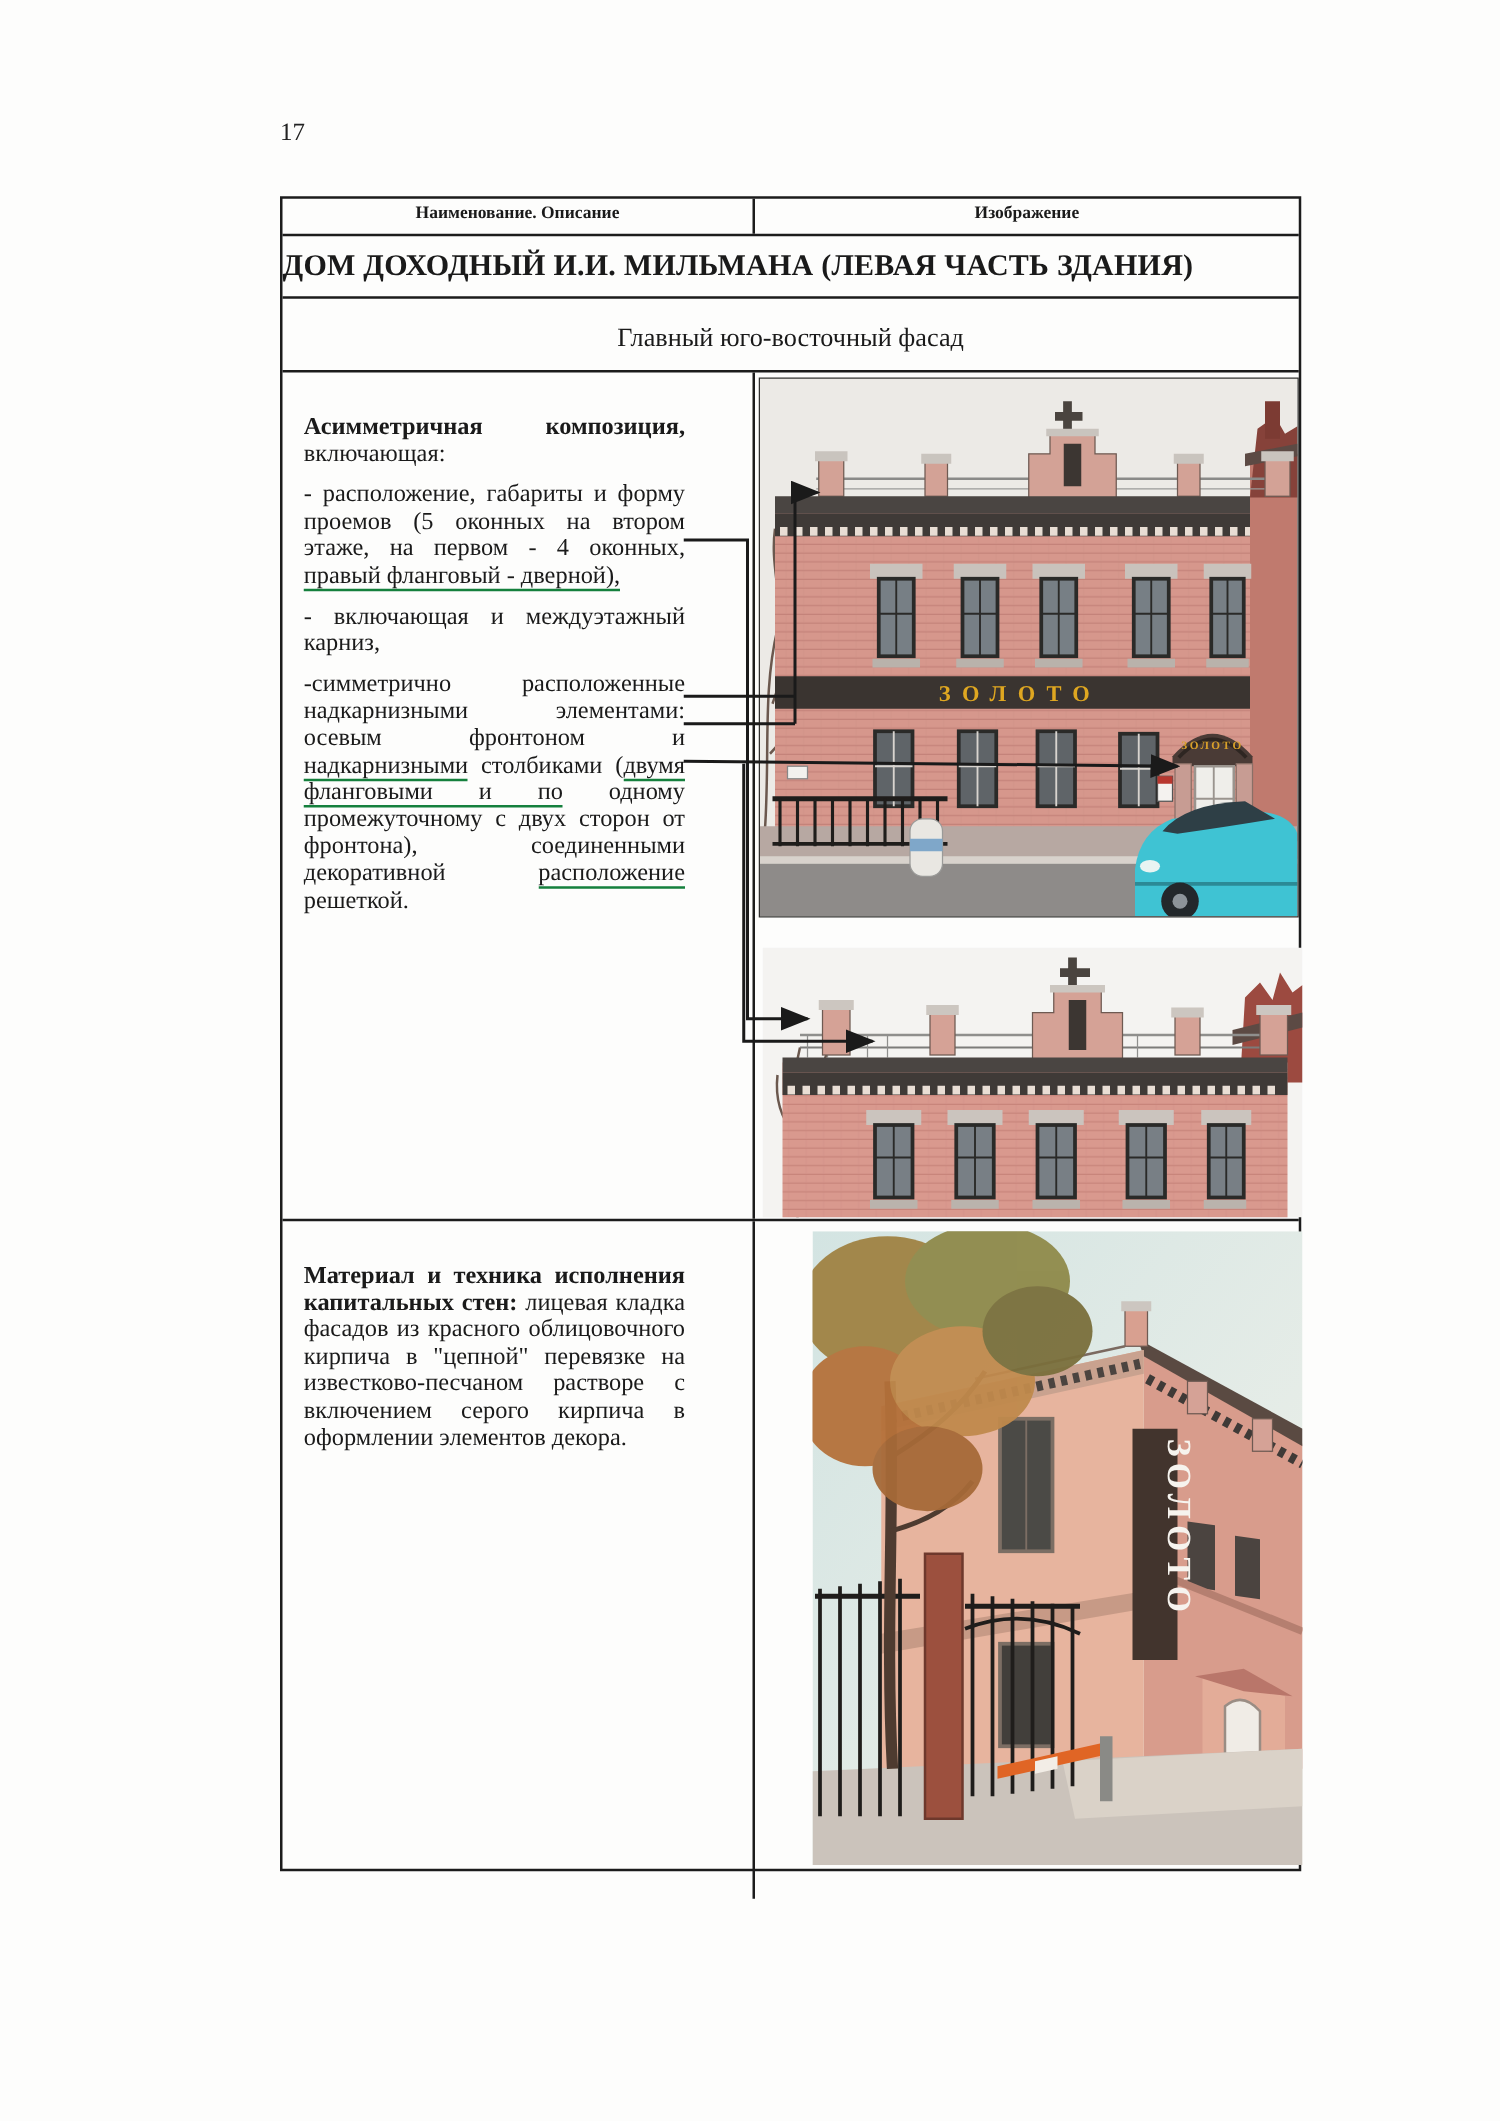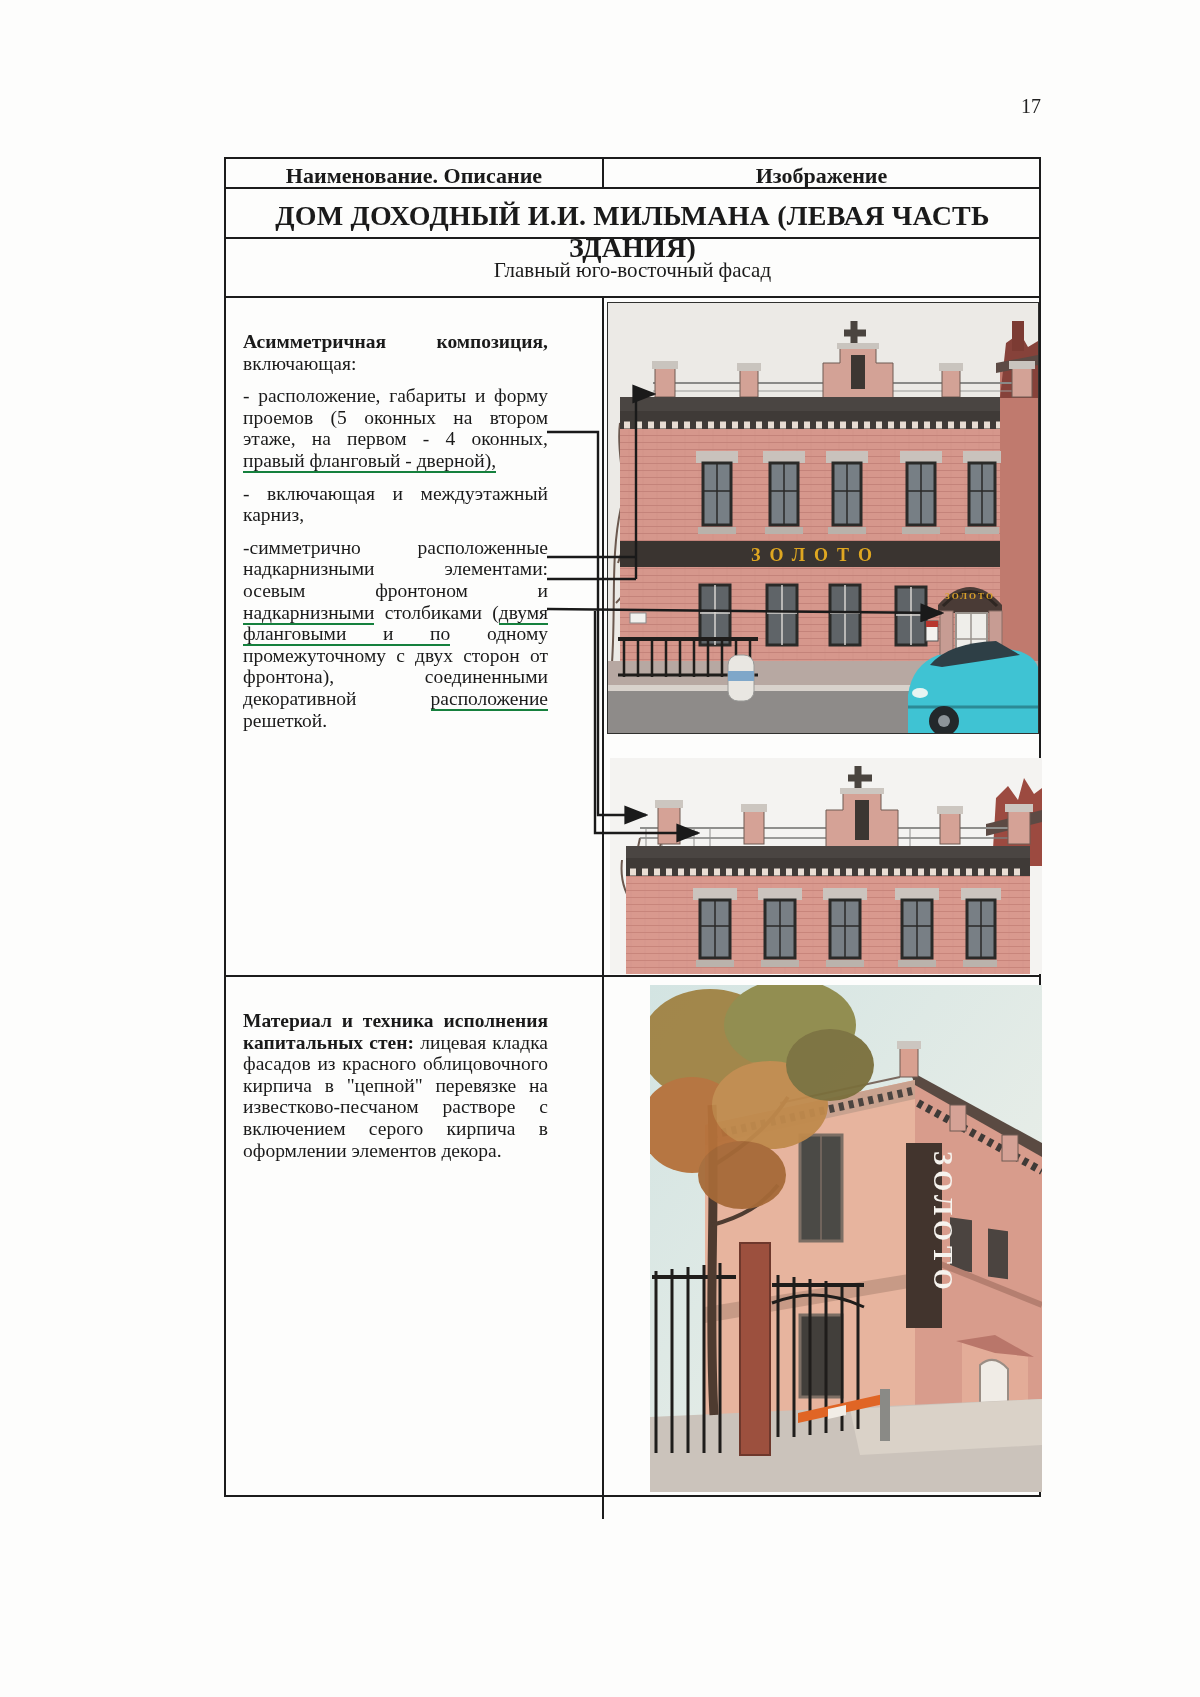--- a/index.html
+++ b/index.html
@@ -4,37 +4,37 @@
 <style>
   html,body{margin:0;padding:0;}
   body{background:#ffffff;}
   .sheet{
     position:relative; width:1200px; height:1697px; background:#fdfdfc;
     font-family:"Liberation Serif","DejaVu Serif",serif; color:#1a1a1a;
     overflow:hidden;
   }
   .pageno{
     position:absolute; left:224px; top:95px; width:817px;
-    text-align:right; font-size:20px; color:#222;
+    text-align:left; font-size:20px; color:#222;
   }
   
   .tbl{
     position:absolute; left:224px; top:157px; width:817px; height:1340px;
     border:2px solid #1c1c1c; box-sizing:border-box;
   }
   .row{position:absolute; left:0; width:100%; box-sizing:border-box;}
   .r-header{top:0; height:30px; border-bottom:2px solid #1c1c1c;}
   .r-title{top:30px; height:50px; border-bottom:2px solid #1c1c1c;}
   .r-subtitle{top:80px; height:59px; border-bottom:2px solid #1c1c1c;}
   .r-main{top:139px; height:679px; border-bottom:2px solid #1c1c1c;}
   .r-material{top:818px; height:542px;}
   .cell-l{position:absolute; left:0; top:0; bottom:0; width:378px; border-right:2px solid #1c1c1c; box-sizing:border-box;}
   .cell-r{position:absolute; left:378px; top:0; bottom:0; right:0;}
-  .hdr{font-weight:bold; font-size:22px; text-align:center; padding-top:4px;}
-  .title-txt{font-weight:bold; font-size:28px; text-align:center; padding-top:11px; letter-spacing:.2px;}
+  .hdr{font-weight:bold; font-size:14px; text-align:center; padding-top:4px;}
+  .title-txt{font-weight:bold; font-size:24px; padding-top:11px; letter-spacing:.2px;}
   .subtitle-txt{font-weight:normal; font-size:21px; text-align:center; padding-top:19px;}
   .desc{
     padding:9px 54px 0 17px; font-size:19.5px; line-height:21.6px;
     text-align:justify; text-justify:inter-word;margin-top:24px;
   }
   .desc p{margin:0 0 11px 0;}
   .u{border-bottom:2px solid #15803d; padding-bottom:0px;}
   b{font-weight:bold;}
   
   .photo{position:absolute;}

